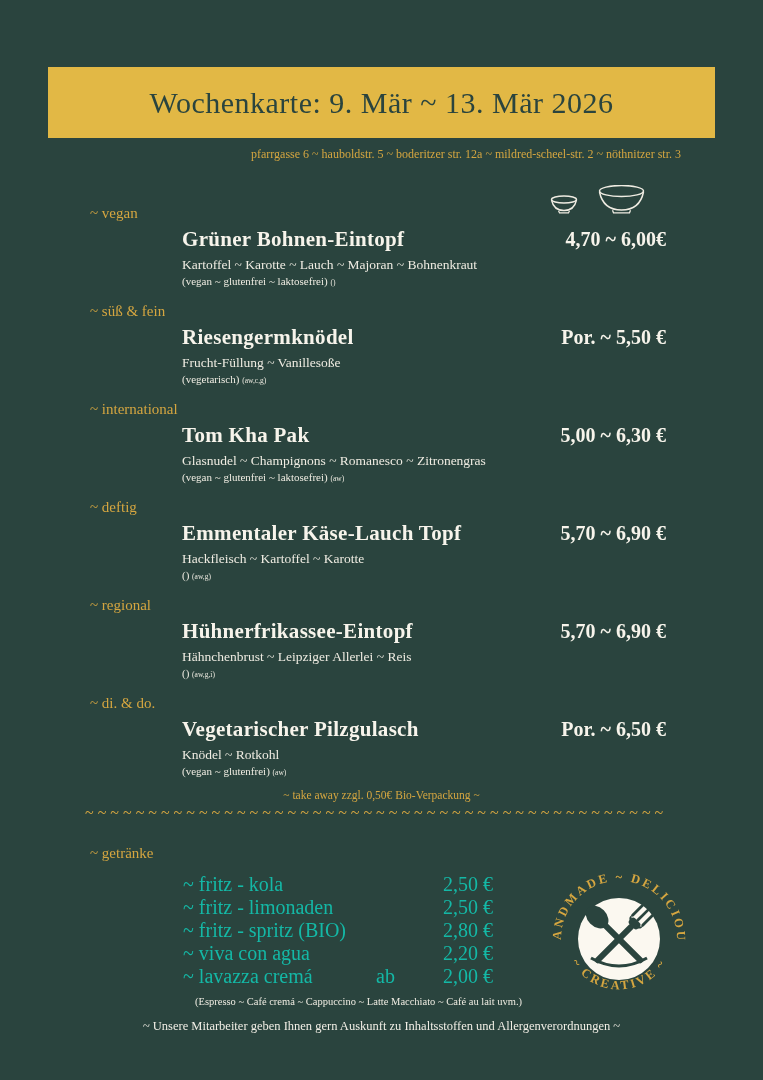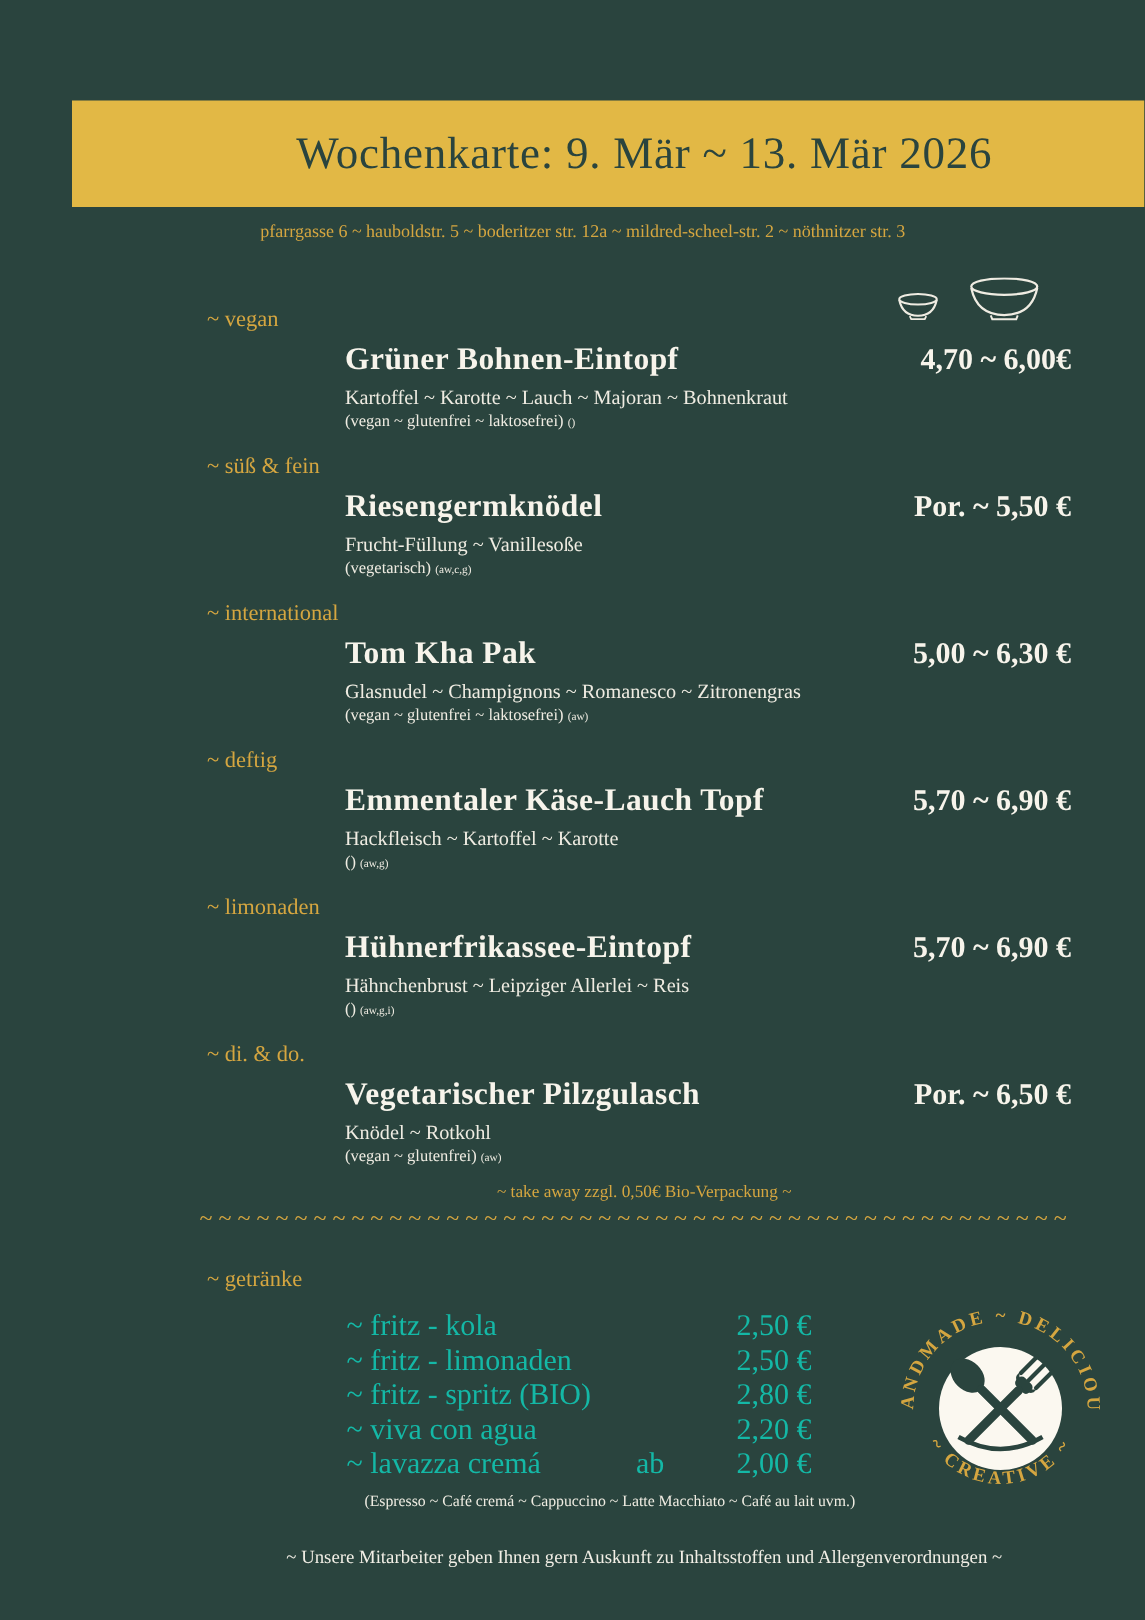--- a/index.html
+++ b/index.html
@@ -3,35 +3,35 @@
 <meta charset="utf-8">
 <style>
   html, body { margin: 0; padding: 0; }
   body {
     width: 763px; height: 1080px;
     background: #2A443E;
     font-family: "Liberation Serif", "DejaVu Serif", serif;
     position: relative;
     overflow: hidden;
   }
-  .abs { position: absolute; padding-left: 48px; }
+  .abs { position: absolute; }
 
   
   .banner {
     left: 48px; top: 67px; width: 667px; height: 71px;
     background: #E2B845;
     display: flex; align-items: center; justify-content: center;
   }
   .banner h1 {
     margin: 0; font-size: 30px; font-weight: normal;
     color: #2A443E; letter-spacing: 0.5px;
   }
   .addresses {
     left: 0; top: 147px; width: 681px;
-    text-align: center; font-size: 12px; color: #D5A640;
+    text-align: right; font-size: 12px; color: #D5A640;
   }
 
   
   .bowls {
     left: 550px; top: 185px;
     display: flex; align-items: flex-end; gap: 20px;
   }
   .bowls svg { display: block; }
 
   
@@ -83,21 +83,21 @@
     font-size: 20px; color: #14b8a6;
   }
   .drink-name { flex: 1; }
   .drink-prefix { width: 45px; text-align: left; }
   .drink-price { width: 72px; text-align: right; }
   .coffee-note {
     left: 195px; top: 996px; font-size: 10.5px; color: #EFECE2;
   }
   .footer {
     left: 0; top: 1019px; width: 763px; text-align: center;
-    font-size: 12.5px; color: #F2EFE6; margin-top: 12px;
+    font-size: 12.5px; color: #F2EFE6;
   }
 
   
   .logo { left: 549px; top: 869px; }
   .logo text {
     font-family: "Liberation Serif", "DejaVu Serif", serif;
     font-size: 12.5px; font-weight: bold; letter-spacing: 2.5px;
     fill: #D5A640;
   }
 </style>
@@ -184,21 +184,21 @@
         </div>
         <div class="ingredients">Hackfleisch ~ Kartoffel ~ Karotte</div>
         <div class="tags">
           <span>()</span>
           <span class="allergens">(aw,g)</span>
         </div>
       </div>
     </section>
 
     <section class="menu-item">
-      <div class="category">~ limonaden</div>
+      <div class="category">~ regional</div>
       <div class="dish">
         <div class="dish-row">
           <h2 class="dish-name">Hühnerfrikassee-Eintopf</h2>
           <span class="dish-price">5,70 ~ 6,90 €</span>
         </div>
         <div class="ingredients">Hähnchenbrust ~ Leipziger Allerlei ~ Reis</div>
         <div class="tags">
           <span>()</span>
           <span class="allergens">(aw,g,i)</span>
         </div>

